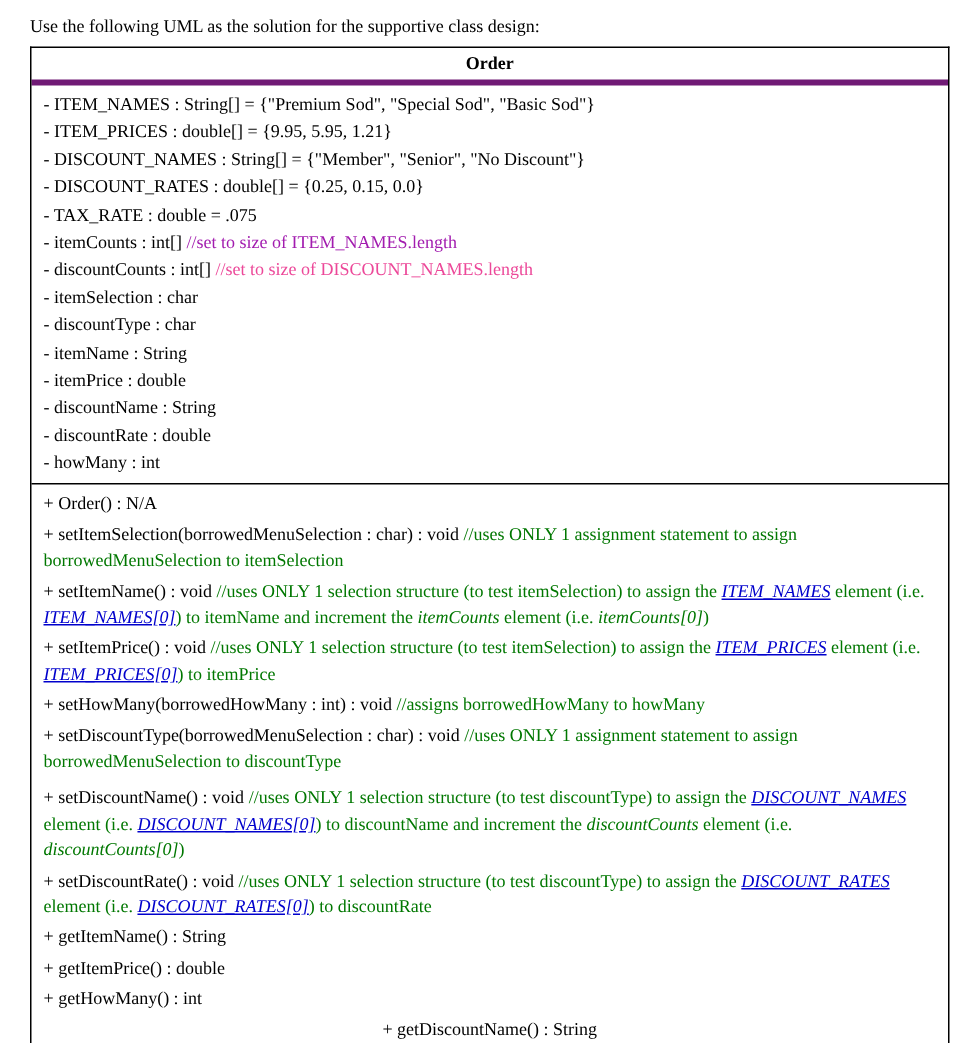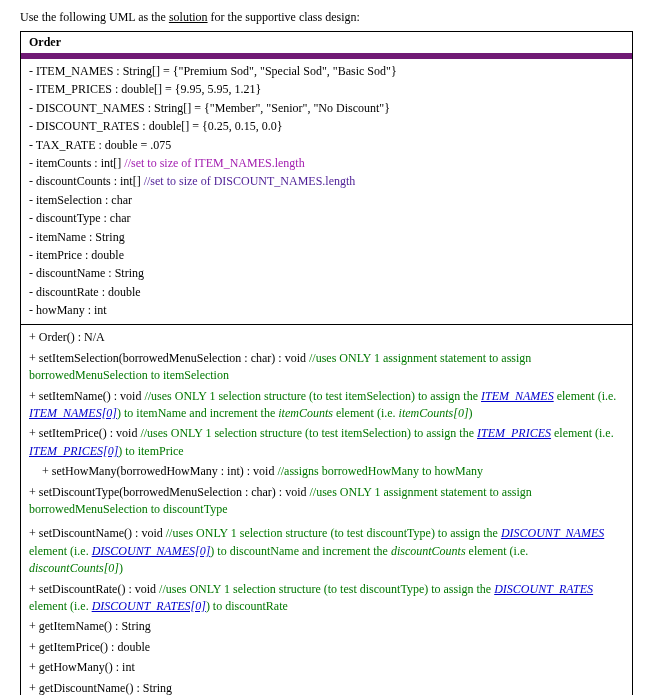--- a/index.html
+++ b/index.html
@@ -10,37 +10,37 @@
       color: #000;
       width: 653px;
       min-height: 695px;
       padding: 10px 20px 20px 20px;
     }
     .intro-text {
       margin-bottom: 6px;
       font-size: 12px;
     }
     .intro-text .bold { font-weight: normal; }
-    .intro-text .underline { text-decoration: underline; }
+    .intro-text .underline { }
     .uml-table {
       width: 100%;
       border-collapse: collapse;
       border: 1px solid #000;
     }
     .uml-table td {
       border: 1px solid #000;
       padding: 4px 8px;
       vertical-align: top;
     }
     .table-header {
-      text-align: left;
+      text-align: center;
       font-weight: bold;
       font-size: 12px;
       padding: 3px 8px;
-      border-bottom: 6px solid #701a75;
+      border-bottom: 4px solid #701a75;
     }
     .attributes-section {
       border-bottom: 1px solid #000;
       padding: 4px 8px;
     }
     .methods-section {
       padding: 4px 8px;
     }
     .line {
       line-height: 1.45;
@@ -60,40 +60,40 @@
       <tr>
     <td style="padding:0;">
       <div class="table-header">Order</div>
       <div class="attributes-section" id="attrs-container">
             <div class="line">- ITEM_NAMES : String[] = {"Premium Sod", "Special Sod", "Basic Sod"}</div>
             <div class="line">- ITEM_PRICES : double[] = {9.95, 5.95, 1.21}</div>
             <div class="line">- DISCOUNT_NAMES : String[] = {"Member", "Senior", "No Discount"}</div>
             <div class="line">- DISCOUNT_RATES : double[] = {0.25, 0.15, 0.0}</div>
             <div class="line">- TAX_RATE : double = .075</div>
             <div class="line">- itemCounts : int[] <span style="color:#a21caf;">//set to size of ITEM_NAMES.length</span></div>
-            <div class="line">- discountCounts : int[] <span style="color:#4c1d95;">//set to size of DISCOUNT_NAMES.length</span></div>
+            <div class="line">- discountCounts : int[] <span style="color:#ec4899;">//set to size of DISCOUNT_NAMES.length</span></div>
             <div class="line">- itemSelection : char</div>
             <div class="line">- discountType : char</div>
             <div class="line">- itemName : String</div>
             <div class="line">- itemPrice : double</div>
             <div class="line">- discountName : String</div>
             <div class="line">- discountRate : double</div>
             <div class="line">- howMany : int</div>
           </div>
       <div class="methods-section" id="methods-container">
             <div class="line" style="margin-bottom: 3px;">+ Order() : N/A</div>
             <div class="line" style="margin-bottom: 3px;">+ setItemSelection(borrowedMenuSelection : char) : void <span style="color:#007700;">//uses ONLY 1 assignment statement to assign borrowedMenuSelection to itemSelection</span></div>
             <div class="line" style="margin-bottom: 3px;">+ setItemName() : void <span style="color:#007700;">//uses ONLY 1 selection structure (to test itemSelection) to assign the </span><span style="color:#0000cc;text-decoration:underline;font-style:italic;">ITEM_NAMES</span><span style="color:#007700;"> element (i.e. </span><span style="color:#0000cc;text-decoration:underline;font-style:italic;">ITEM_NAMES[0]</span><span style="color:#007700;">) to itemName and increment the </span><span style="color:#007700;font-style:italic;">itemCounts</span><span style="color:#007700;"> element (i.e. </span><span style="color:#007700;font-style:italic;">itemCounts[0]</span><span style="color:#007700;">)</span></div>
             <div class="line" style="margin-bottom: 3px;">+ setItemPrice() : void <span style="color:#007700;">//uses ONLY 1 selection structure (to test itemSelection) to assign the </span><span style="color:#0000cc;text-decoration:underline;font-style:italic;">ITEM_PRICES</span><span style="color:#007700;"> element (i.e. </span><span style="color:#0000cc;text-decoration:underline;font-style:italic;">ITEM_PRICES[0]</span><span style="color:#007700;">) to itemPrice</span></div>
-            <div class="line" style="margin-bottom: 3px; margin-left: 13px;">+ setHowMany(borrowedHowMany : int) : void <span style="color:#007700;">//assigns borrowedHowMany to howMany</span></div>
+            <div class="line" style="margin-bottom: 3px;">+ setHowMany(borrowedHowMany : int) : void <span style="color:#007700;">//assigns borrowedHowMany to howMany</span></div>
             <div class="line" style="margin-bottom: 7px;">+ setDiscountType(borrowedMenuSelection : char) : void <span style="color:#007700;">//uses ONLY 1 assignment statement to assign borrowedMenuSelection to discountType</span></div>
             <div class="line" style="margin-bottom: 3px;">+ setDiscountName() : void <span style="color:#007700;">//uses ONLY 1 selection structure  (to test discountType) to assign the </span><span style="color:#0000cc;text-decoration:underline;font-style:italic;">DISCOUNT_NAMES</span><span style="color:#007700;"> element (i.e. </span><span style="color:#0000cc;text-decoration:underline;font-style:italic;">DISCOUNT_NAMES[0]</span><span style="color:#007700;">) to discountName and increment the </span><span style="color:#007700;font-style:italic;">discountCounts</span><span style="color:#007700;"> element (i.e. </span><span style="color:#007700;font-style:italic;">discountCounts[0]</span><span style="color:#007700;">)</span></div>
             <div class="line" style="margin-bottom: 3px;">+ setDiscountRate() : void <span style="color:#007700;">//uses ONLY 1 selection structure  (to test discountType) to assign the </span><span style="color:#0000cc;text-decoration:underline;font-style:italic;">DISCOUNT_RATES</span><span style="color:#007700;"> element (i.e. </span><span style="color:#0000cc;text-decoration:underline;font-style:italic;">DISCOUNT_RATES[0]</span><span style="color:#007700;">) to discountRate</span></div>
             <div class="line" style="margin-bottom: 3px;">+ getItemName() : String</div>
             <div class="line" style="margin-bottom: 3px;">+ getItemPrice() : double</div>
             <div class="line" style="margin-bottom: 3px;">+ getHowMany() : int</div>
-            <div class="line" style="margin-bottom: 3px;">+ getDiscountName() : String</div>
+            <div class="line" style="margin-bottom: 3px; text-align: center;">+ getDiscountName() : String</div>
             <div class="line" style="margin-bottom: 3px;">+ getDiscountRate() : double</div>
           </div>
     </td>
   </tr>
 </tbody>
   </table>
 
 </body></html>

